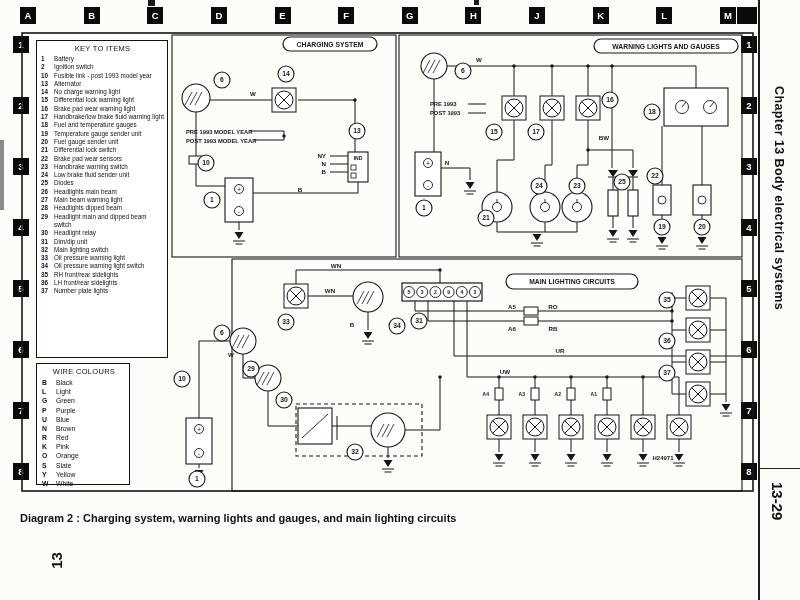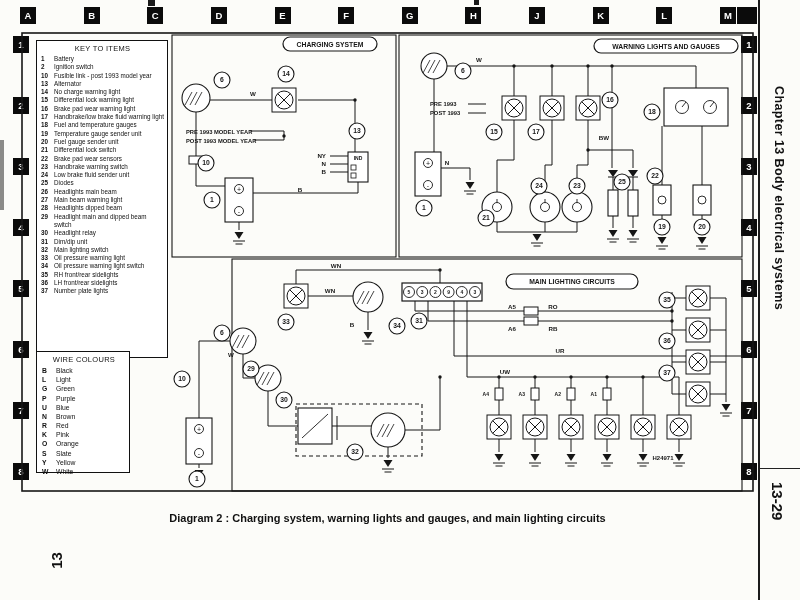--- a/index.html
+++ b/index.html
@@ -15,26 +15,26 @@
   .v-ruler{position:absolute;top:36px;height:444px;width:16px;display:flex;
            flex-direction:column;justify-content:space-between;}
   .v-ruler.left{left:13px;} .v-ruler.right{left:741px;}
   
   .key-box{position:absolute;left:36px;top:40px;width:132px;height:318px;
            border:1.5px solid #111;background:#fff;padding:3px 3px 2px 4px;box-sizing:border-box;}
   .box-title{text-align:center;font-size:7.5px;font-weight:normal;letter-spacing:.3px;margin-bottom:2px;}
   .ki-row{display:flex;font-size:6.3px;line-height:1.32;}
   .ki-num{width:13px;flex:none;font-weight:bold;}
   .ki-label{flex:1;}
-  .wire-box{position:absolute;left:36px;top:351px;width:94px;height:122px;
+  .wire-box{position:absolute;left:36px;top:363px;width:94px;height:122px;
             border:1.5px solid #111;background:#fff;padding:3px 3px 2px 5px;box-sizing:border-box;}
   .wc-row{display:flex;font-size:6.8px;line-height:1.35;}
   .wc-code{width:14px;flex:none;font-weight:bold;}
   
-  .caption{position:absolute;left:20px;top:512px;width:735px;text-align:center;
+  .caption{position:absolute;left:20px;top:512px;width:735px;
            font-size:11px;font-weight:bold;}
   .side-strip{position:absolute;left:758px;top:0;width:42px;height:600px;
               border-left:2px solid #1b1b1b;box-sizing:border-box;}
   .chapter-vert{position:absolute;top:86px;left:12px;writing-mode:vertical-rl;
                 font-weight:bold;font-size:12.5px;letter-spacing:.4px;white-space:nowrap;}
   .strip-rule{position:absolute;top:468px;left:0;width:100%;border-top:1.5px solid #222;}
   .pagenum-vert{position:absolute;top:482px;left:9px;writing-mode:vertical-rl;
                 font-weight:bold;font-size:15px;}
   .chapter-tab{position:absolute;left:48px;top:552px;transform:rotate(-90deg);
                font-weight:bold;font-size:15px;}

